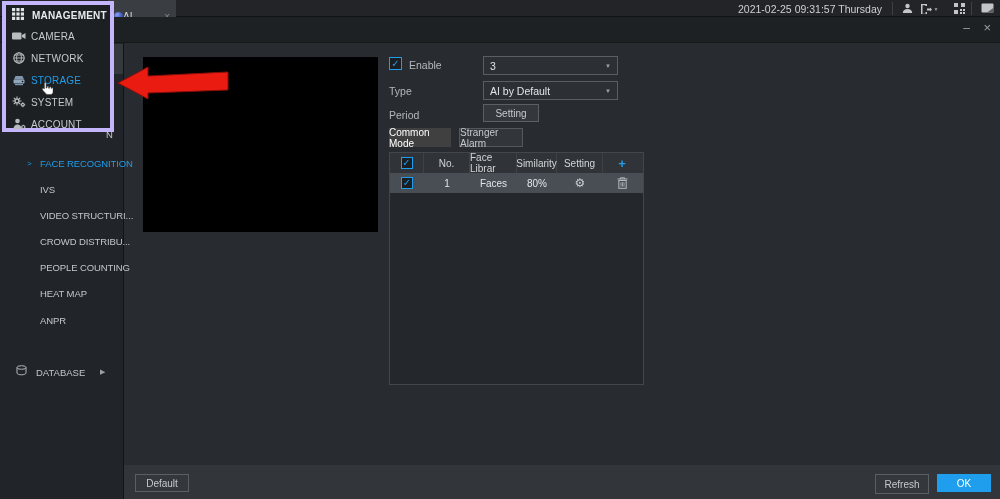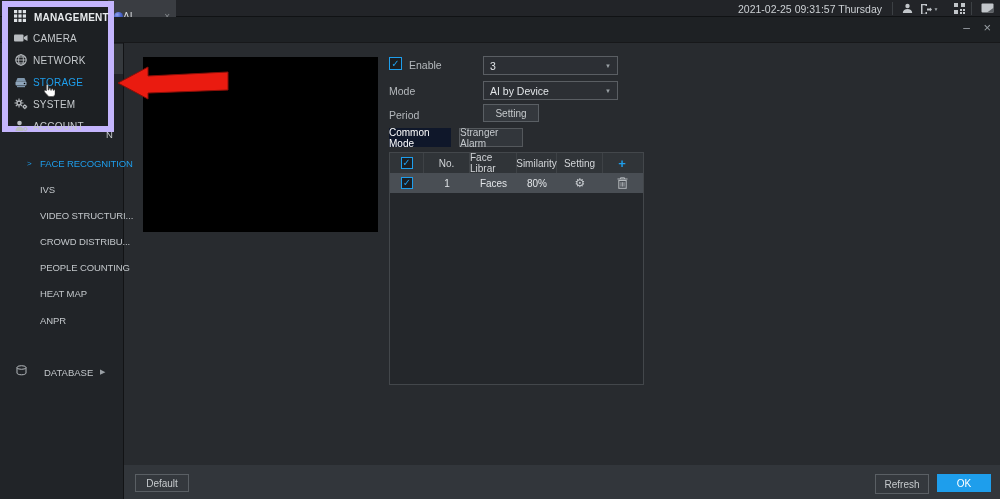--- a/index.html
+++ b/index.html
@@ -61,21 +61,21 @@
   .dd1 { left:483px; top:56px; }
   .dd2 { left:483px; top:81px; }
   .dd-value { font-size:10.5px; color:#e2e5e8; }
   .dd-caret { margin-left:auto; font-size:6px; color:#9aa0a5; }
 
   .btn { border:1px solid #5a5f64; background:#34383d; color:#c6cacd; font-size:10px;
          display:flex; align-items:center; justify-content:center; }
   .setting-btn { left:483px; top:104px; width:56px; height:18px; }
 
   .mode-tab { height:19px; font-size:10px; display:flex; align-items:center; justify-content:center; }
-  .mode-tab.active { left:389px; top:128px; width:62px; background:#0f172a; color:#fff; }
+  .mode-tab.active { left:389px; top:128px; width:62px; background:#404040; color:#fff; }
   .mode-tab.inactive { left:459px; top:128px; width:64px; background:#32363b; border:1px solid #54585c; color:#c5c9cd; }
 
   
   .table { left:389px; top:152px; width:255px; height:233px; background:#24272b; border:1px solid #43474b; }
   .thead { display:flex; height:20px; background:#303438; color:#d2d5d8; font-size:10px; }
   .thead .cell { border-right:1px solid #3e4246; }
   .thead .cell:last-child { border-right:none; }
   .trow { display:flex; height:20px; background:#494e54; color:#e2e5e8; font-size:10px; }
   .cell { display:flex; align-items:center; justify-content:center; }
   .c-sel{ width:34px; } .c-no{ width:46px; } .c-lib{ width:47px; } .c-sim{ width:40px; }
@@ -85,21 +85,21 @@
   .gear-glyph { font-family:"DejaVu Sans", sans-serif; font-size:12px; color:#c8ccd0; }
 
   
   .footer { left:124px; top:465px; width:876px; height:34px; background:#32363b; }
   .default-btn { left:135px; top:474px; width:54px; height:18px; }
   .refresh-btn { left:875px; top:474px; width:54px; height:20px; }
   .ok-btn { left:937px; top:474px; width:54px; height:18px; background:#1e9eec; border:1px solid #1e9eec; color:#fff; }
 
   
   .nav-menu { left:2px; top:1px; width:112px; height:131px; background:#1d2023;
-              border:6px solid #c4b5fd; z-index:50;text-decoration:underline; }
+              border:4px solid #c4b5fd; z-index:50;text-decoration:underline; }
   .nav-header { position:absolute; left:0; top:1px; width:100%; height:18px; display:flex; align-items:center; }
   .nav-header .grid { margin-left:6px; }
   .nav-title { margin-left:8px; font-size:10px; font-weight:bold; color:#e8ebed; letter-spacing:0.2px; }
   .nav-item { position:absolute; left:0; width:100%; height:18px; display:flex; align-items:center; }
   .nav-item .nicon { margin-left:5px; width:16px; display:flex; justify-content:center; }
   .nav-item .nlbl { margin-left:4px; font-size:10px; color:#c6cacd; letter-spacing:0.2px; }
   .nav-item.active .nlbl { color:#1e9eec; }
   .ni-0{ top:22px; } .ni-1{ top:44px; } .ni-2{ top:66px;align-items:center; } .ni-3{ top:88px; } .ni-4{ top:110px; }
   .hand-cursor { position:absolute; left:36px; top:76px; z-index:60; }
 
@@ -175,21 +175,21 @@
   <div class="abs side-item" style="top:214px;">
       <span class="lbl">PEOPLE COUNTING</span>
     </div>
   <div class="abs side-item" style="top:240px;">
       <span class="lbl">HEAT MAP</span>
     </div>
   <div class="abs side-item" style="top:267px;">
       <span class="lbl">ANPR</span>
     </div>
 
-  <div class="abs db-item" style="top:319px;gap:8px;">
+  <div class="abs db-item" style="top:319px;">
     <span class="db-icon">
       <svg width="12" height="12" viewBox="0 0 12 12">
           <ellipse cx="5.5" cy="2.5" rx="4.5" ry="1.8" fill="none" stroke="#b4b8bc" stroke-width="1"></ellipse>
           <path d="M1 2.5 v5.5 c0 1 2 1.8 4.5 1.8 s4.5-0.8 4.5-1.8 V2.5" fill="none" stroke="#b4b8bc" stroke-width="1"></path>
         </svg>
     </span>
     <span class="db-lbl">DATABASE</span>
     <span class="db-expand">▶</span>
   </div>
 </div>
@@ -197,23 +197,23 @@
 <div class="abs video"></div>
 
 <div class="abs checkbox enable-cb">✓</div>
 <span class="abs field-label enable-lbl">Enable</span>
 
 <div class="abs dropdown dd1">
   <span class="dd-value">3</span>
   <span class="dd-caret">▼</span>
 </div>
 
-<span class="abs field-label type-lbl">Mode</span>
+<span class="abs field-label type-lbl">Type</span>
 <div class="abs dropdown dd2">
-  <span class="dd-value">AI by Device</span>
+  <span class="dd-value">AI by Default</span>
   <span class="dd-caret">▼</span>
 </div>
 
 <span class="abs field-label period-lbl">Period</span>
 <div class="abs btn setting-btn">Setting</div>
 
 <div class="abs mode-tab active">Common Mode</div>
 <div class="abs mode-tab inactive">Stranger Alarm</div>
 
 <div class="abs table">

